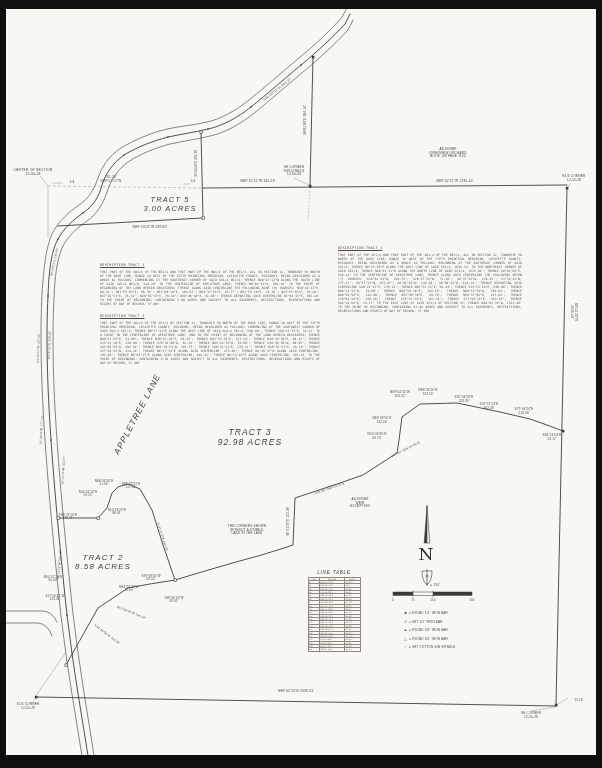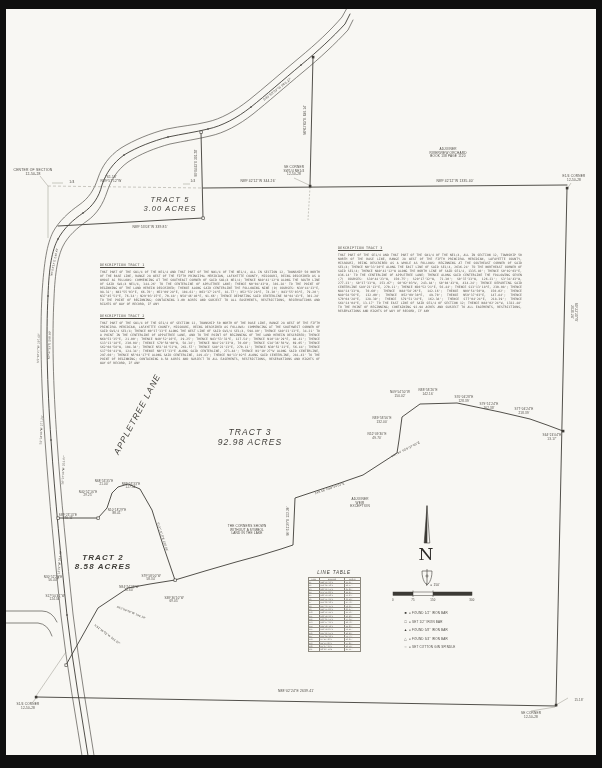--- a/index.html
+++ b/index.html
@@ -165,21 +165,21 @@
       <div class="label" style="left: 428px; top: 393px; font-size: 3px; transform: translate(-50%, -50%) rotate(0deg);">N88°58'26"E
 142.16'</div>
       <div class="label" style="left: 464px; top: 400px; font-size: 3px; transform: translate(-50%, -50%) rotate(0deg);">S70°04'28"E
 128.39'</div>
       <div class="label" style="left: 489px; top: 407px; font-size: 3px; transform: translate(-50%, -50%) rotate(0deg);">S79°51'24"E
 162.38'</div>
       <div class="label" style="left: 524px; top: 412px; font-size: 3px; transform: translate(-50%, -50%) rotate(0deg);">S77°04'24"E
 218.39'</div>
       <div class="label" style="left: 552px; top: 438px; font-size: 3px; transform: translate(-50%, -50%) rotate(0deg);">S64°24'04"E
 13.17'</div>
-      <div class="label hand" style="left: 103px; top: 562px; font-size: 8px; transform: translate(-50%, -50%) rotate(0deg); font-weight: bold;">TRACT 2
+      <div class="label hand" style="left: 103px; top: 562px; font-size: 8px; transform: translate(-50%, -50%) rotate(0deg);">TRACT 2
 8.58 ACRES</div>
       <div class="label" style="left: 104px; top: 483px; font-size: 2.9px; transform: translate(-50%, -50%) rotate(0deg);">N68°53'35"E
 21.00'</div>
       <div class="label" style="left: 131px; top: 486px; font-size: 2.9px; transform: translate(-50%, -50%) rotate(0deg);">N83°53'33"E
 127.54'</div>
       <div class="label" style="left: 88px; top: 494px; font-size: 2.9px; transform: translate(-50%, -50%) rotate(0deg);">N40°52'16"E
 29.25'</div>
       <div class="label" style="left: 117px; top: 512px; font-size: 2.9px; transform: translate(-50%, -50%) rotate(0deg);">N10°18'29"E
 88.41'</div>
       <div class="label" style="left: 68px; top: 517px; font-size: 2.9px; transform: translate(-50%, -50%) rotate(0deg);">S89°23'13"E

